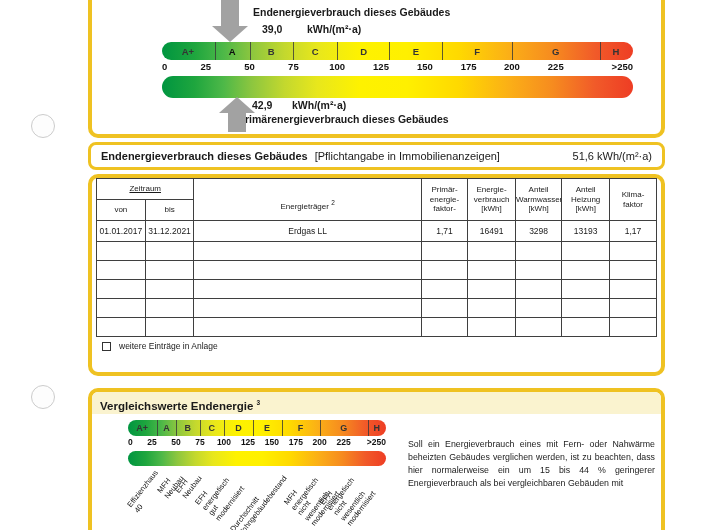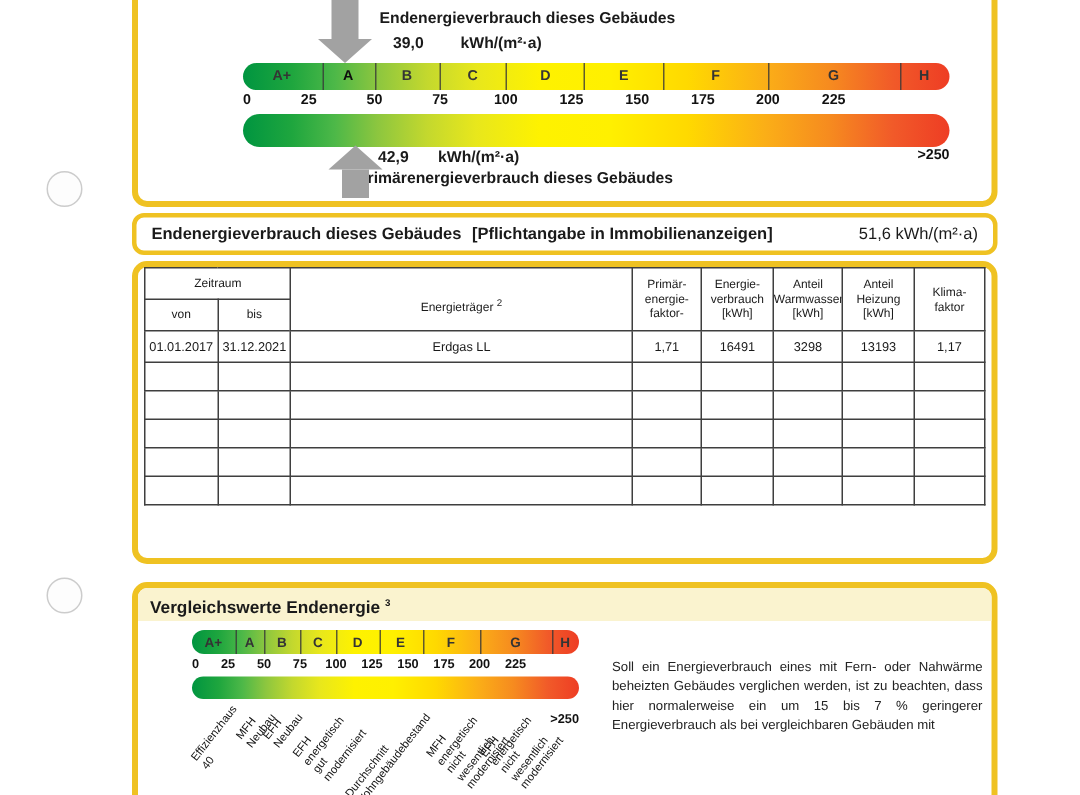--- a/index.html
+++ b/index.html
@@ -26,47 +26,47 @@
     border-bottom:16px solid #a2a2a2;}
   
   .scalebox{position:absolute;}
   .letters{position:relative;border-radius:9px;
     background:linear-gradient(90deg,#009540 0%,#1fa63e 7%,#4db848 13%,#8cc63f 19%,#c3d82e 26%,#e8e71c 33%,#fef200 42%,#fff000 52%,#ffd900 63%,#fbae17 74%,#f68b1f 83%,#f15a29 92%,#ee3d24 100%);}
   .grad{border-radius:11px;
     background:linear-gradient(90deg,#009540 0%,#1fa63e 7%,#4db848 13%,#8cc63f 19%,#c3d82e 26%,#e8e71c 33%,#fef200 42%,#fff000 52%,#ffd900 63%,#fbae17 74%,#f68b1f 83%,#f15a29 92%,#ee3d24 100%);}
   .ticks{position:relative;}
   .tick{position:absolute;top:0;transform:translateX(-50%);font-weight:bold;color:#111;}
   .tick.first{transform:none;}
-  .tick.last{transform:translateX(-100%);margin-top:37px;}
+  .tick.last{transform:translateX(-100%);}
   .L{position:absolute;top:50%;transform:translate(-50%,-50%);
      font-weight:bold;color:#343434;}
   .L.rated{font-size:16px;color:#0d0d0d;}
   .dv{position:absolute;top:0;bottom:0;width:1px;background:rgba(55,55,55,.8);}
   #bigscale{left:70px;top:68px;width:471px;}
   #bigscale .letters{height:18px;}
   #bigscale .L{font-size:9.5px;}
   #bigscale .ticks{height:13px;margin-top:1px;font-size:9.5px;}
   #bigscale .grad{height:22px;margin-top:2px;}
   
   #header-bar{top:142px;height:28px;border-width:3px;border-radius:8px;
     display:flex;align-items:center;padding:0 10px;font-size:11px;}
-  #header-bar .note{margin-left:7px;font-weight:bold;}
+  #header-bar .note{margin-left:7px;}
   #header-bar .val{margin-left:auto;}
   
   #panel-consumption{top:174px;height:202px;}
   .panel-title{height:22px;background:#faf3cf;border-radius:6px 6px 0 0;
     font-weight:bold;font-size:11.5px;line-height:22px;padding-left:8px;}
   table.cons{border-collapse:collapse;table-layout:fixed;margin:0 4px;
     width:calc(100% - 8px);}
   table.cons th,table.cons td{border:1px solid #3f3f3f;text-align:center;
     padding:0;font-weight:normal;white-space:pre-line;overflow:hidden;}
   table.cons thead th{font-size:8px;line-height:9.5px;vertical-align:middle;}
   table.cons thead tr.r1 th{height:20px;}
   table.cons thead tr.r2 th{height:20px;margin-top:12px;}
-  th.nb{border-bottom:none;}
+  th.nb{border-bottom:none;text-decoration:underline;}
   tr.r2 th{border-top:none;}
   table.cons tbody td{font-size:8.5px;height:20px;}
   table.cons tbody tr.empty td{height:18px;}
   sup{font-size:6.5px;}
   .cb-row{margin:4px 0 0 10px;display:flex;align-items:center;gap:8px;font-size:8.5px;}
   .cb{width:7px;height:7px;border:1px solid #333;background:#fff;}
   
   #panel-comparison{top:388px;height:178px;}
   #smallscale{left:36px;top:28px;width:258px;}
   #smallscale .letters{height:16px;border-radius:8px;}
@@ -243,20 +243,24 @@
             <td></td>
             <td></td>
             <td></td>
             <td></td>
             <td></td>
             <td></td>
             <td></td>
           </tr>
         </tbody>
     </table>
+    <div class="cb-row">
+      <span class="cb"></span>
+      <span>weitere Einträge in Anlage</span>
+    </div>
   </section>
 
   <section class="panel" id="panel-comparison">
     <div class="panel-title">
       <span>Vergleichswerte Endenergie</span>&nbsp;<sup>3</sup>
     </div>
     <div class="scalebox" id="smallscale">
       <div class="letters">
           <span class="L" style="left: 5.5%;">A+</span>
           <span class="L" style="left: 14.9%;">A</span>
@@ -312,17 +316,17 @@
             <span>MFH energetisch nicht
 wesentlich modernisiert</span>
           </div>
           <div class="marker" style="left: 84%;">
             <span>EFH energetisch nicht
 wesentlich modernisiert</span>
           </div>
         </div>
     </div>
     <div class="comp-text">
-      <p>Soll ein Energieverbrauch eines mit Fern- oder Nahwärme beheizten Gebäudes verglichen werden, ist zu beachten, dass hier normalerweise ein um 15 bis 7 % geringerer Energieverbrauch als bei vergleichbaren Gebäuden mit</p>
+      <p>Soll ein Energieverbrauch eines mit Fern- oder Nahwärme beheizten Gebäudes verglichen werden, ist zu beachten, dass hier normalerweise ein um 15 bis 44 % geringerer Energieverbrauch als bei vergleichbaren Gebäuden mit</p>
     </div>
   </section>
 
 </div>
 
 </body></html>

